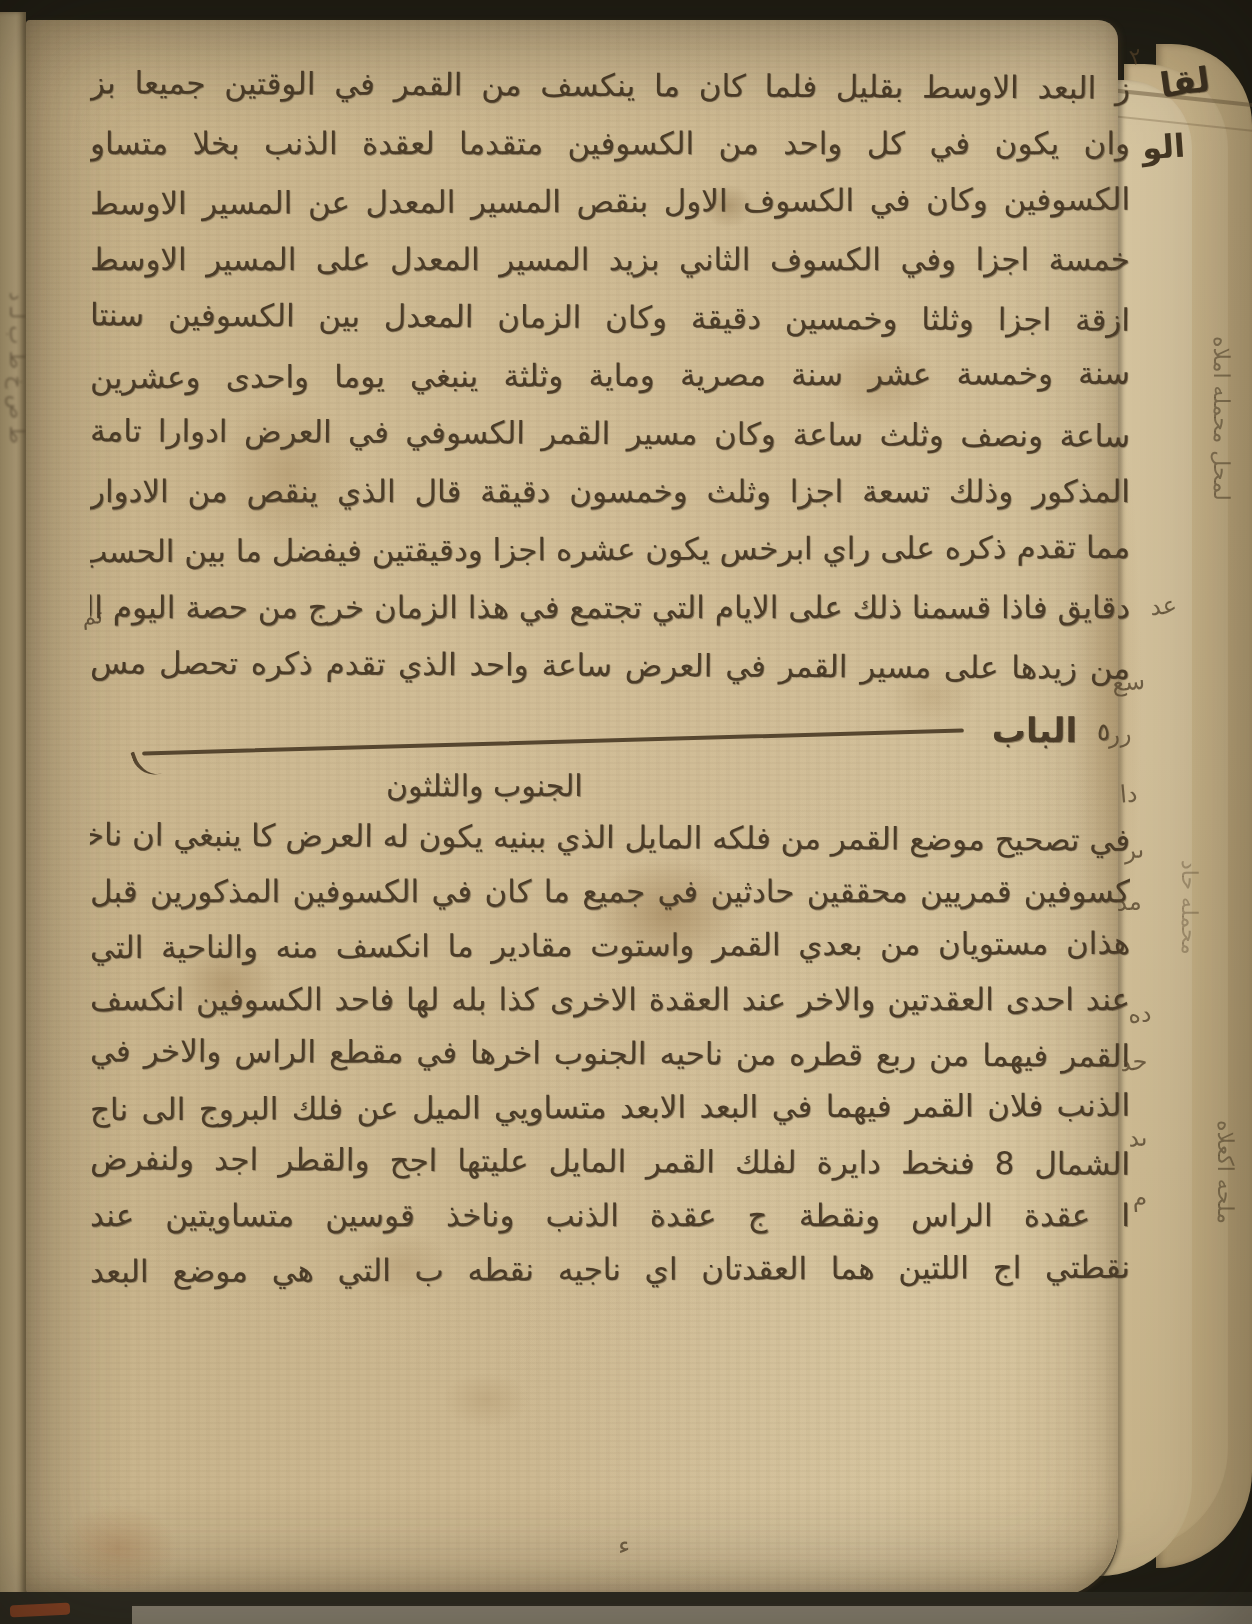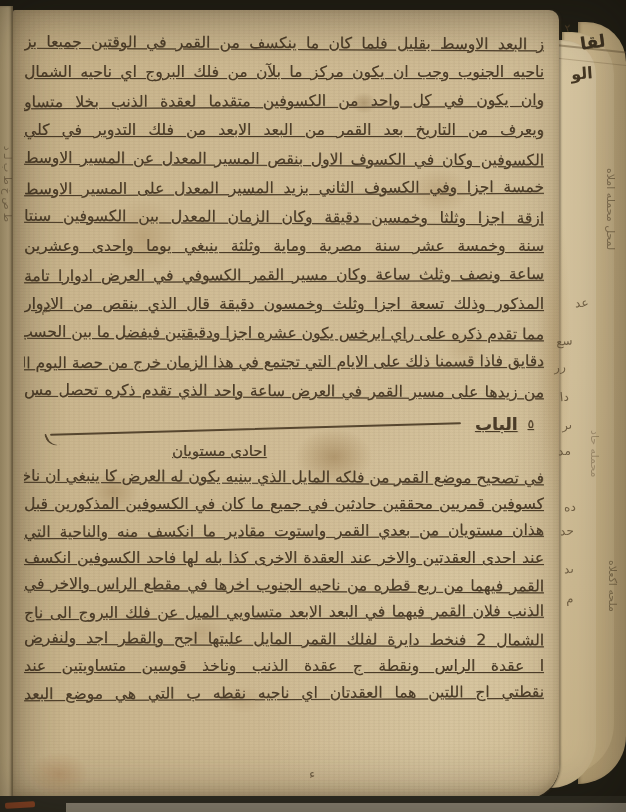--- a/index.html
+++ b/index.html
@@ -48,23 +48,23 @@
   .s3{left:398px;top:158px;width:58px;height:46px;background:radial-gradient(ellipse,rgba(148,116,70,.28),rgba(148,116,70,0) 70%);}
   .s4{left:74px;top:462px;width:52px;height:40px;background:radial-gradient(ellipse,rgba(134,101,56,.32),rgba(134,101,56,0) 70%);}
   .s5{left:338px;top:82px;width:26px;height:22px;background:radial-gradient(ellipse,rgba(120,92,52,.34),rgba(120,92,52,0) 70%);}
   .s6{left:162px;top:606px;width:52px;height:34px;background:radial-gradient(ellipse,rgba(150,120,78,.24),rgba(150,120,78,0) 70%);}
   .s7{left:524px;top:180px;width:34px;height:320px;background:radial-gradient(ellipse,rgba(165,135,90,.3),rgba(165,135,90,0) 70%);}
   .s8{left:208px;top:676px;width:44px;height:28px;background:radial-gradient(ellipse,rgba(150,120,78,.2),rgba(150,120,78,0) 70%);}
   .s9{left:16px;top:742px;width:60px;height:44px;background:radial-gradient(ellipse,rgba(146,88,44,.26),rgba(146,88,44,0) 70%);}
   .s10{left:430px;top:320px;width:46px;height:36px;background:radial-gradient(ellipse,rgba(150,118,72,.2),rgba(150,118,72,0) 70%);}
 
   
-  .textblock{position:absolute;left:11px;top:20px;width:520px;direction:rtl;
+  .textblock{position:absolute;left:32px;top:20px;width:520px;direction:rtl;
         color:#4b3c28;font-size:15.5px;
-        text-shadow:.4px .3px .4px rgba(72,58,38,.55);text-decoration:underline;}
+        text-shadow:.4px .3px .4px rgba(72,58,38,.55);}
   .ms-line{height:29px;line-height:27px;text-align:justify;text-align-last:justify;
         white-space:nowrap;overflow:hidden;}
   .block-post .ms-line{height:27px;line-height:25px;}
   .ms-line:nth-child(odd){transform:rotate(.3deg);}
   .ms-line:nth-child(3n){transform:rotate(-.25deg);}
   .ms-line:nth-child(4n+1){letter-spacing:.4px;}
 
   
   .heading-row{display:flex;align-items:center;height:30px;direction:rtl;margin-top:2px;}
   .heading-end{white-space:nowrap;}
@@ -136,49 +136,47 @@
     <div class="stain s5"></div>
     <div class="stain s6"></div>
     <div class="stain s7"></div>
     <div class="stain s8"></div>
     <div class="stain s9"></div>
     <div class="stain s10"></div>
 
     <div class="textblock">
       <div class="block-pre">
           <div class="ms-line">ز البعد الاوسط بقليل فلما كان ما ينكسف من القمر في الوقتين جميعا بز</div>
-          <div class="ms-line">ناحيه الجنوب وجب ان يكون مركز ما بلآن من فلك البروج اي ناحيه الشمال</div>
           <div class="ms-line">وان يكون في كل واحد من الكسوفين متقدما لعقدة الذنب بخلا متساو</div>
-          <div class="ms-line">ويعرف من التاريخ بعد القمر من البعد الابعد من فلك التدوير في كلي</div>
           <div class="ms-line">الكسوفين وكان في الكسوف الاول بنقص المسير المعدل عن المسير الاوسط</div>
           <div class="ms-line">خمسة اجزا وفي الكسوف الثاني بزيد المسير المعدل على المسير الاوسط</div>
           <div class="ms-line">ازقة اجزا وثلثا وخمسين دقيقة وكان الزمان المعدل بين الكسوفين سنتا</div>
           <div class="ms-line">سنة وخمسة عشر سنة مصرية وماية وثلثة ينبغي يوما واحدى وعشرين</div>
           <div class="ms-line">ساعة ونصف وثلث ساعة وكان مسير القمر الكسوفي في العرض ادوارا تامة</div>
           <div class="ms-line">المذكور وذلك تسعة اجزا وثلث وخمسون دقيقة قال الذي ينقص من الادوار</div>
           <div class="ms-line">مما تقدم ذكره على راي ابرخس يكون عشره اجزا ودقيقتين فيفضل ما بين الحسب</div>
           <div class="ms-line">دقايق فاذا قسمنا ذلك على الايام التي تجتمع في هذا الزمان خرج من حصة اليوم الوا</div>
           <div class="ms-line">من زيدها على مسير القمر في العرض ساعة واحد الذي تقدم ذكره تحصل مس</div>
         </div>
 
       <div class="heading-row">
         <span class="heading-mark">٥</span>
         <span class="heading-word">الباب</span>
         <span class="heading-rule"></span>
       </div>
-      <div class="heading-number">احادى مستويان</div>
+      <div class="heading-number">الجنوب والثلثون</div>
 
       <div class="block-post">
           <div class="ms-line">في تصحيح موضع القمر من فلكه المايل الذي ببنيه يكون له العرض كا ينبغي ان ناخذ</div>
           <div class="ms-line">كسوفين قمريين محققين حادثين في جميع ما كان في الكسوفين المذكورين قبل</div>
           <div class="ms-line">هذان مستويان من بعدي القمر واستوت مقادير ما انكسف منه والناحية التي</div>
           <div class="ms-line">عند احدى العقدتين والاخر عند العقدة الاخرى كذا بله لها فاحد الكسوفين انكسف</div>
           <div class="ms-line">القمر فيهما من ربع قطره من ناحيه الجنوب اخرها في مقطع الراس والاخر في</div>
           <div class="ms-line">الذنب فلان القمر فيهما في البعد الابعد متساويي الميل عن فلك البروج الى ناج</div>
-          <div class="ms-line">الشمال 2 فنخط دايرة لفلك القمر المايل عليتها اجح والقطر اجد ولنفرض</div>
+          <div class="ms-line">الشمال 8 فنخط دايرة لفلك القمر المايل عليتها اجح والقطر اجد ولنفرض</div>
           <div class="ms-line">ا عقدة الراس ونقطة ج عقدة الذنب وناخذ قوسين متساويتين عند</div>
           <div class="ms-line">نقطتي اج اللتين هما العقدتان اي ناجيه نقطه ب التي هي موضع البعد</div>
         </div>
     </div>
 
     <div class="interlinear-note">ثم</div>
     <div class="bottom-mark">ء</div>
   </div>
 
   <div class="catchword-mark">۲</div>

